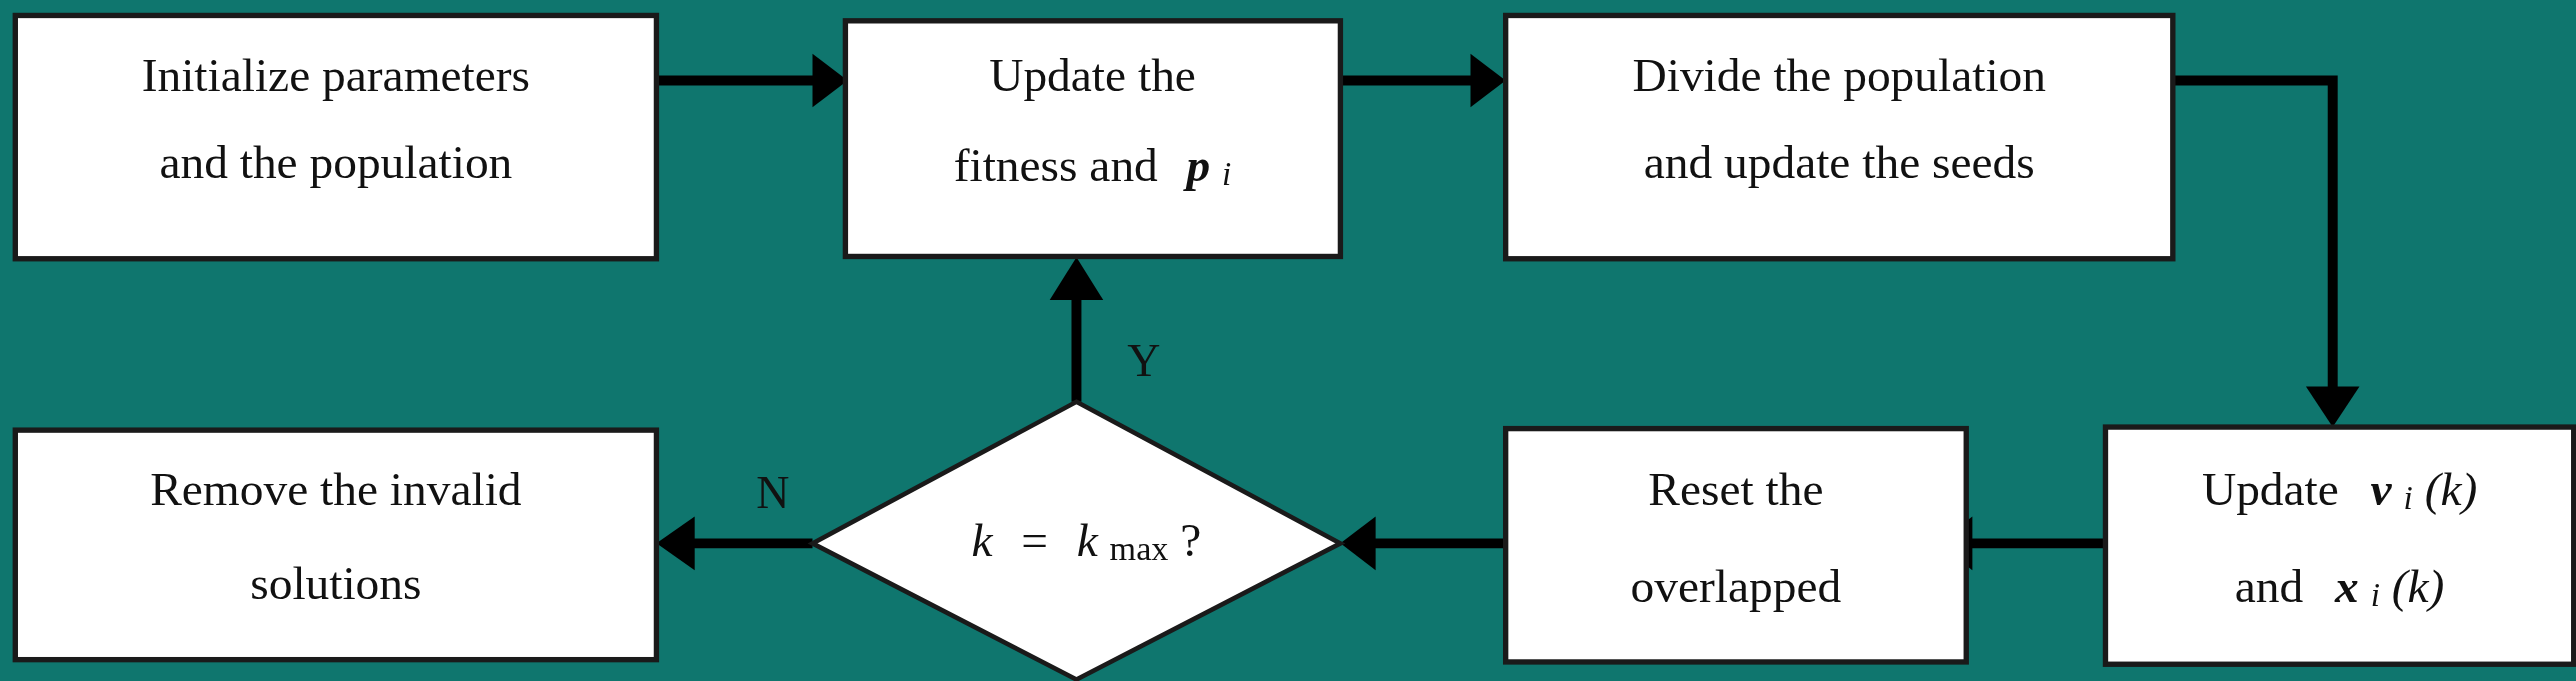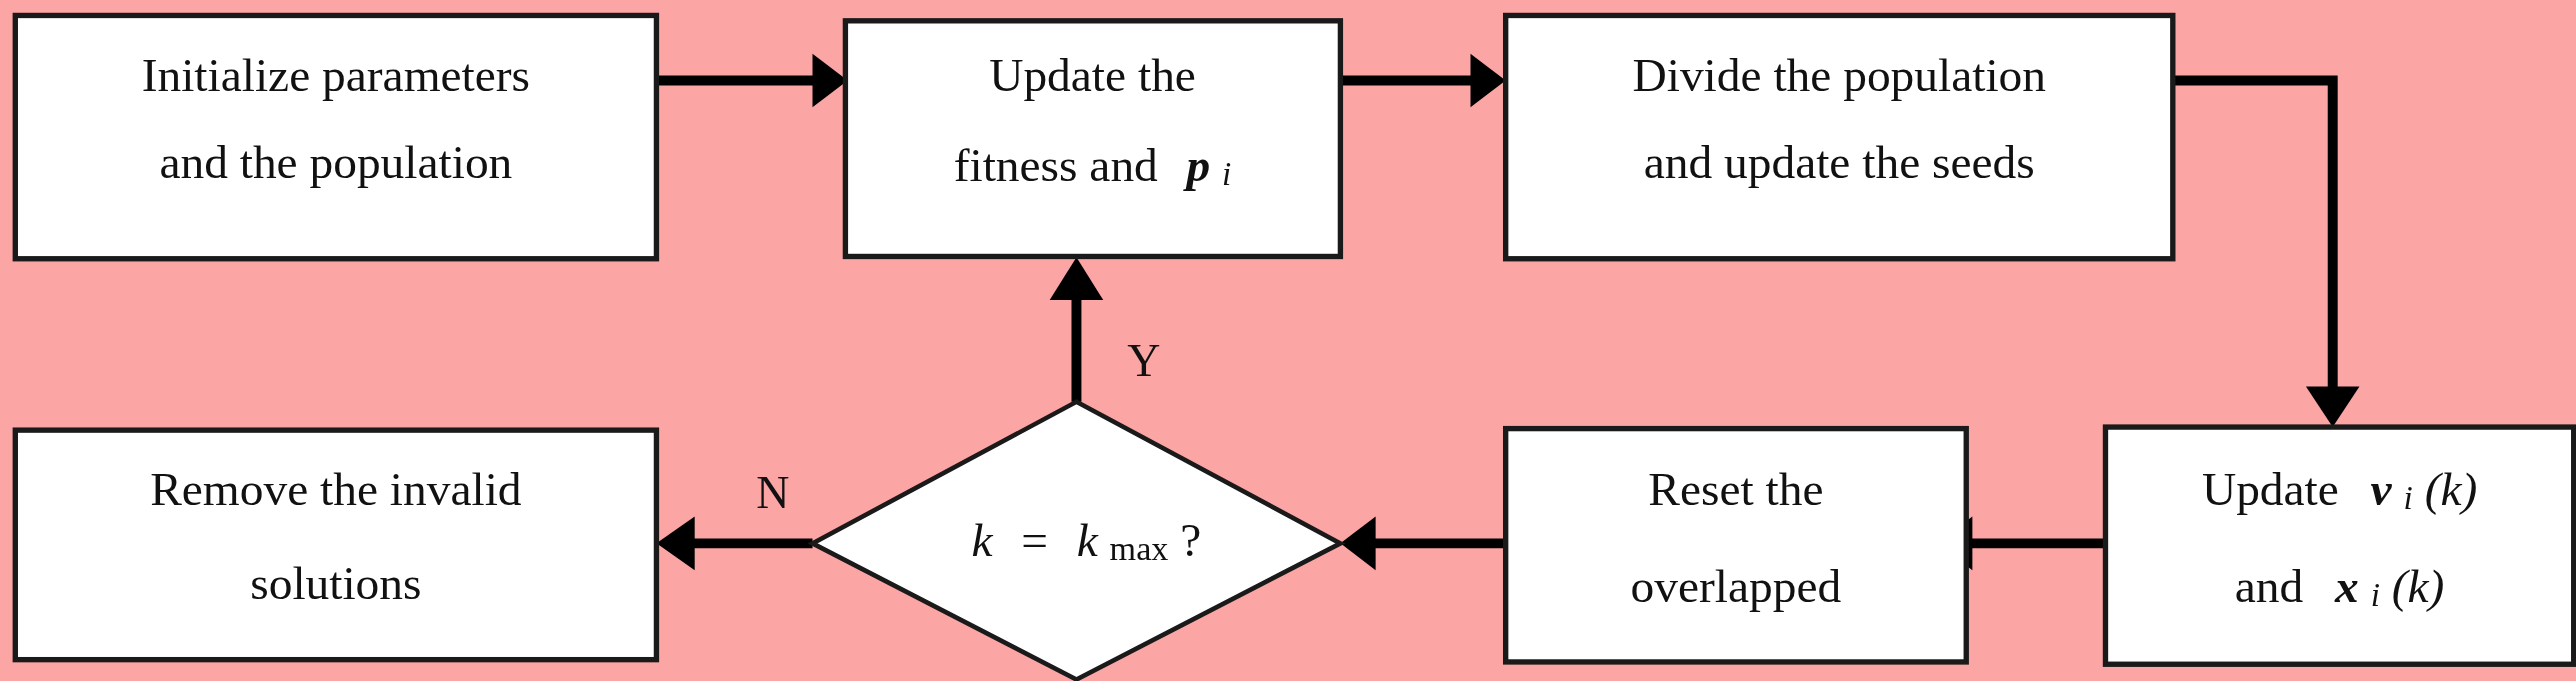--- a/index.html
+++ b/index.html
@@ -4,21 +4,21 @@
 <style>
   html, body {
     margin: 0;
     padding: 0;
     background: #ffffff;
   }
   #flowchart-root {
     position: relative;
     width: 2576px;
     height: 682px;
-    background: #fca5a5;
+    background: #0f766e;
     font-family: "Liberation Serif", "DejaVu Serif", serif;
     overflow: hidden;
   }
   svg#flow-svg {
     position: absolute;
     top: 0;
     left: 0;
     width: 2576px;
     height: 682px;
     display: block;

